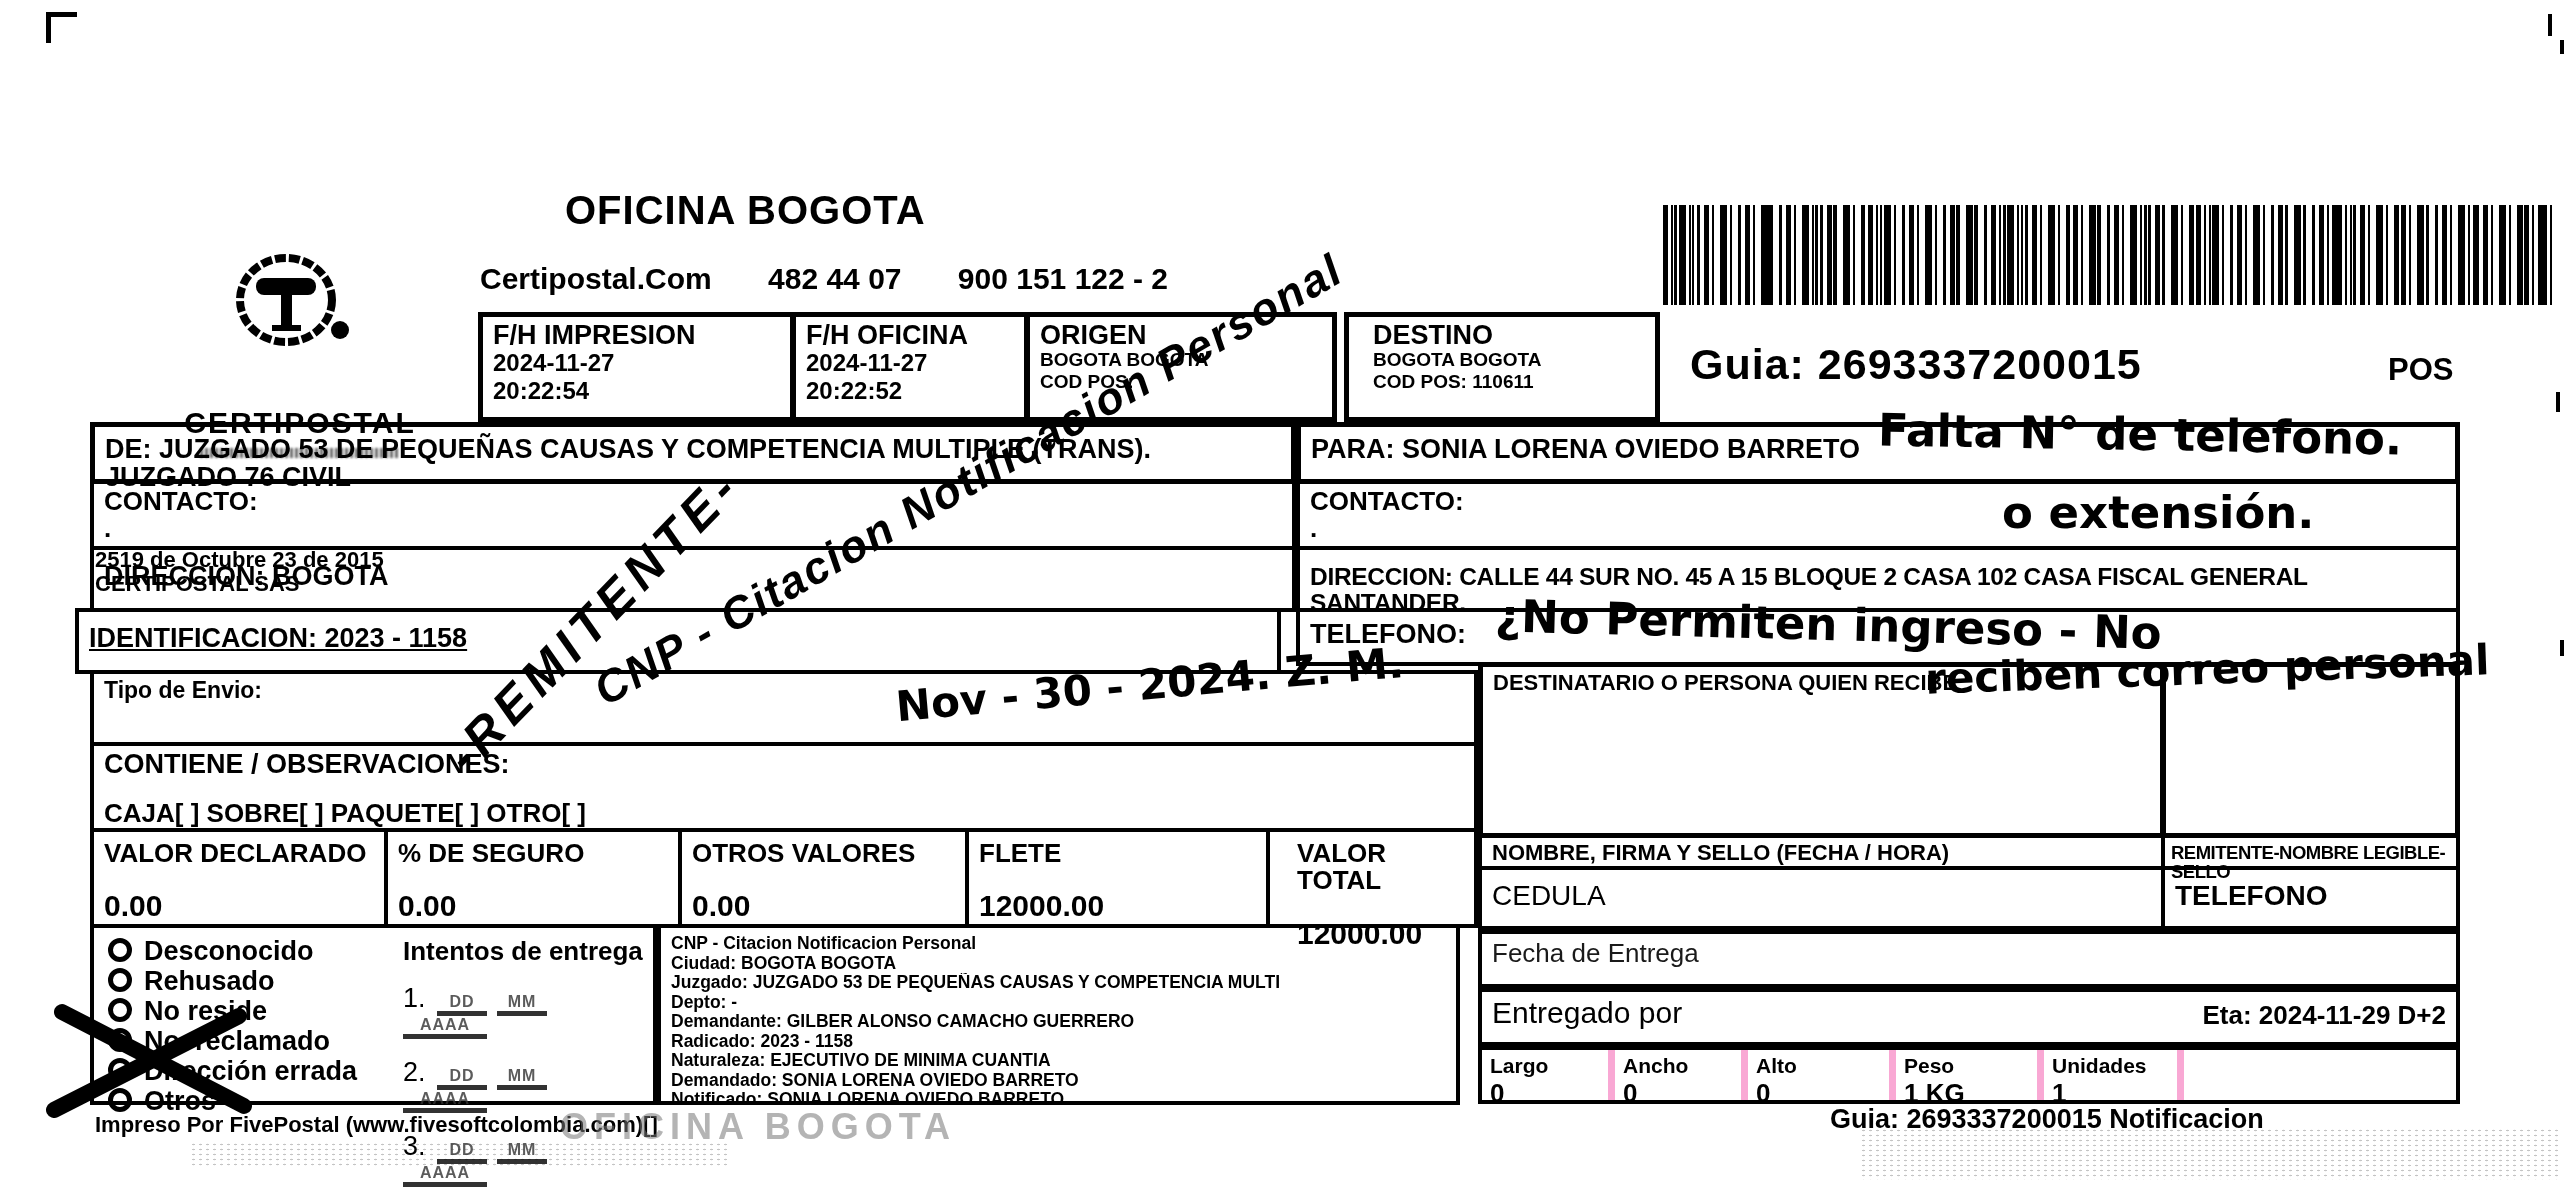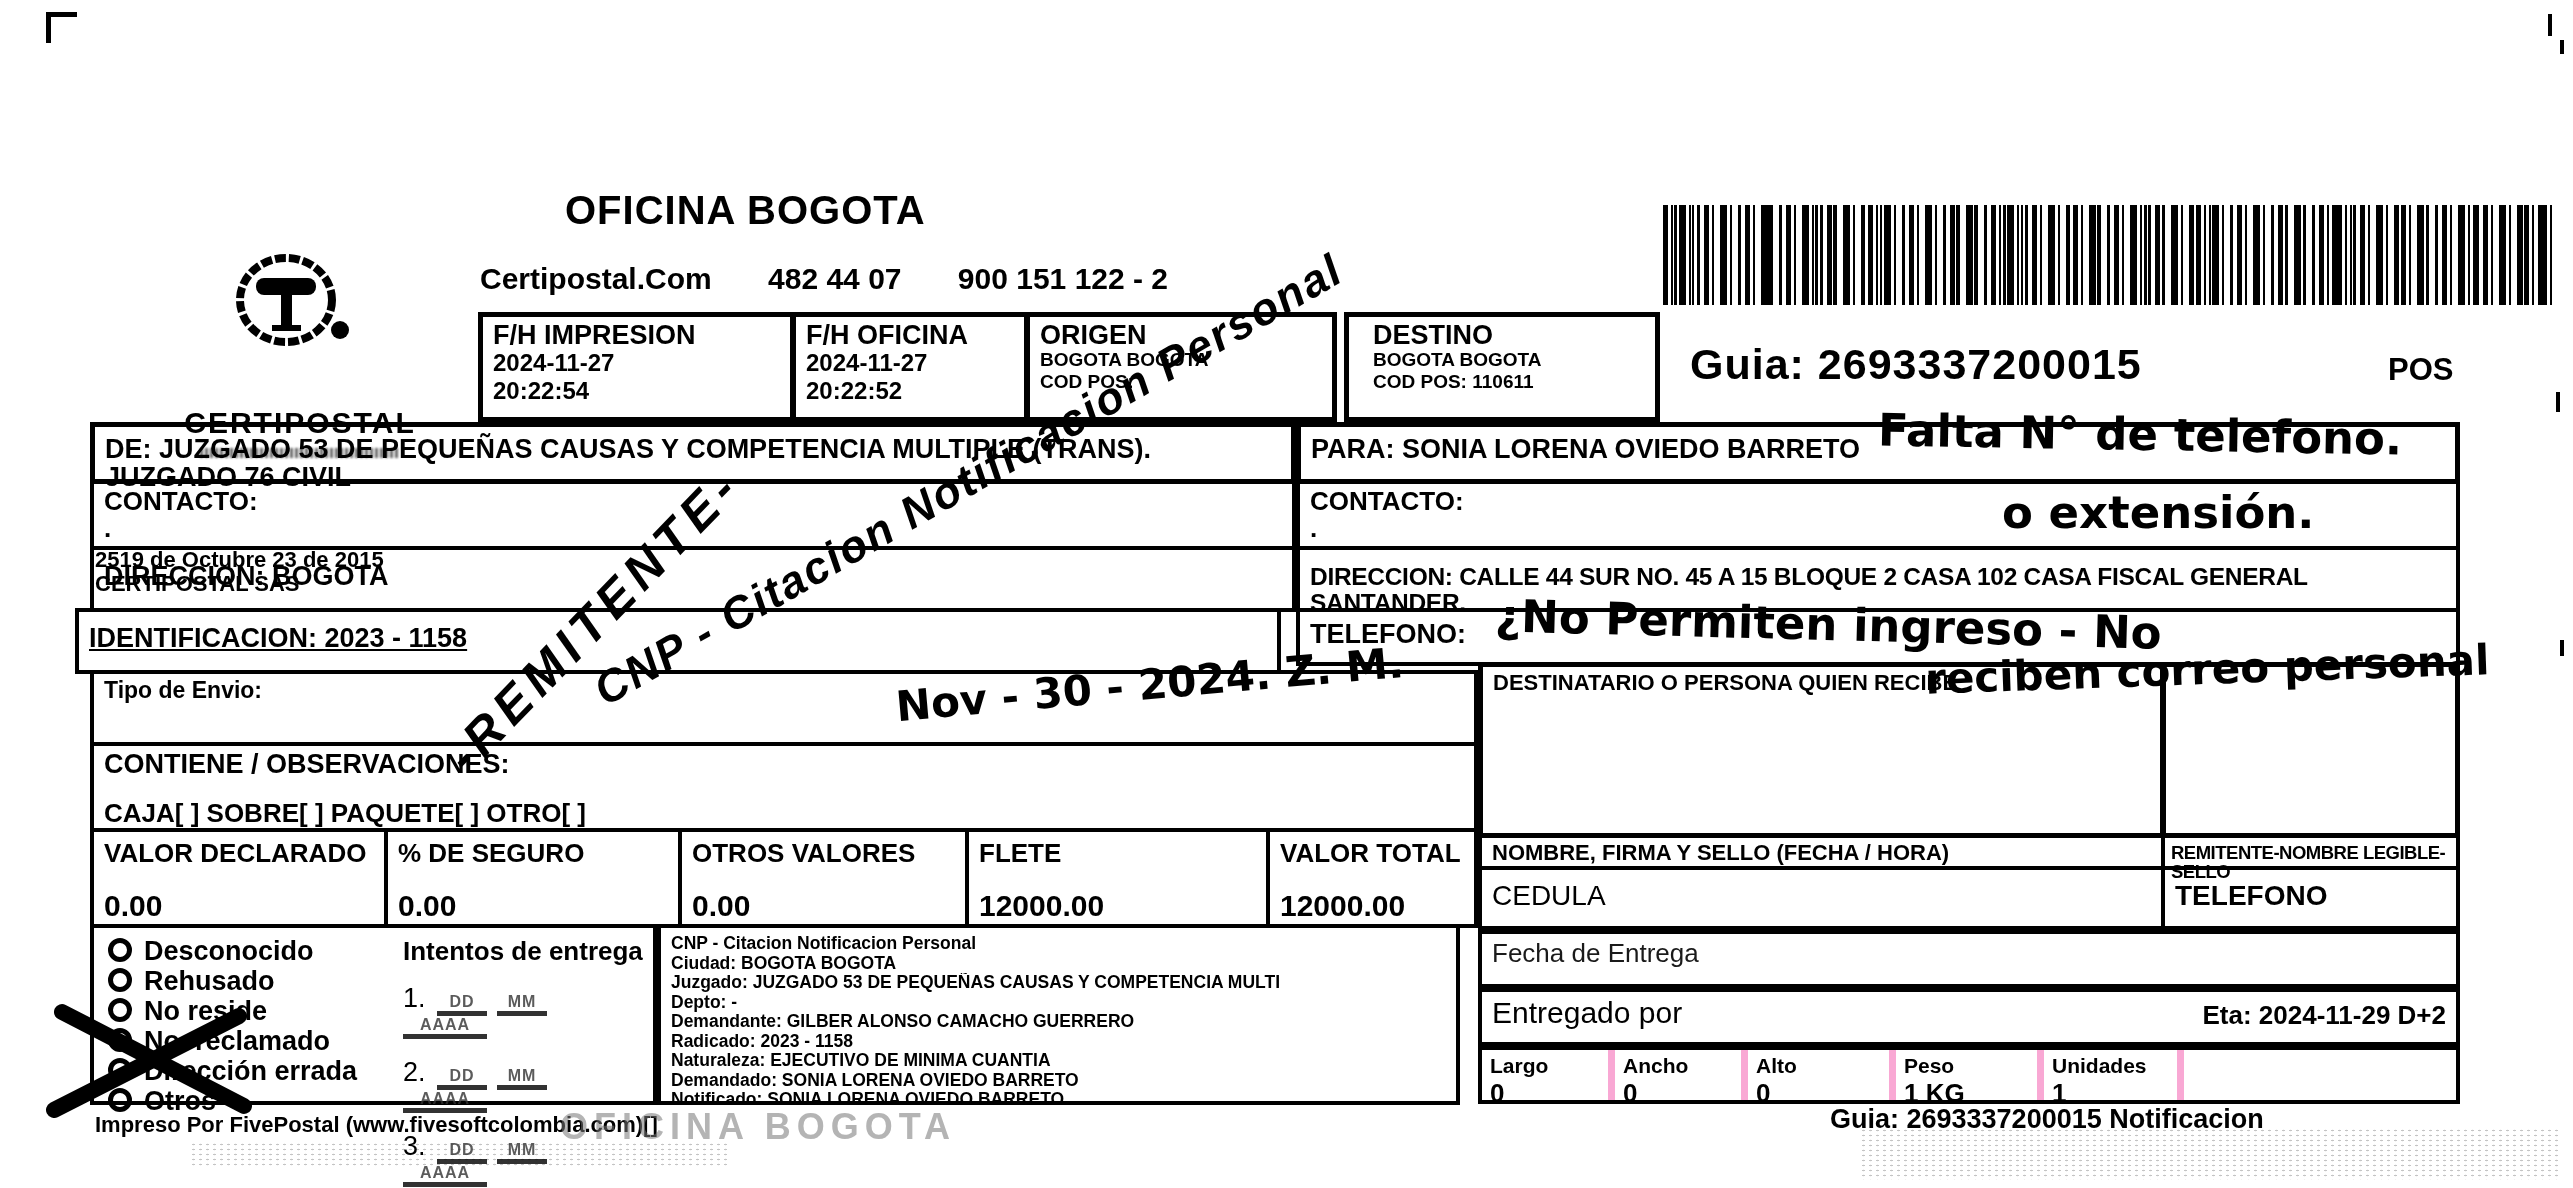--- a/index.html
+++ b/index.html
@@ -23,21 +23,21 @@
   .barcode{background:
      repeating-linear-gradient(90deg,#000 0 5px,transparent 5px 8px,#000 8px 10px,transparent 10px 16px,#000 16px 23px,transparent 23px 26px,#000 26px 28px,transparent 28px 34px,#000 34px 37px,transparent 37px 41px),
      repeating-linear-gradient(90deg,transparent 0 11px,#000 11px 14px,transparent 14px 29px,#000 29px 31px,transparent 31px 47px);}
   
   .ibox .lbl{font-size:27px;}
   .ibox .l2{font-weight:bold;font-size:24px;line-height:1.15;}
   .ibox.small .l2{font-size:19px;}
   
   .vrow{display:flex;padding:0;}
   .vcol{box-sizing:border-box;border-right:4px solid #000;padding:8px 10px;}
-  .vcol:last-child{border-right:none;}
+  .vcol:last-child{border-right:none;padding-left:27px;}
   .vcol .v{margin-top:22px;font-size:30px;font-weight:bold;}
   
   .opt{font-size:27px;font-weight:bold;line-height:30px;white-space:nowrap;}
   .radio{display:inline-block;width:14px;height:14px;border:5px solid #000;border-radius:50%;
          margin-right:12px;vertical-align:-2px;}
   .att-title{font-size:26px;font-weight:bold;}
   .att-num{font-size:27px;display:inline-block;width:34px;}
   .att-f{display:inline-block;border-bottom:5px solid #000;font-size:16px;font-weight:bold;color:#333;
          text-align:center;letter-spacing:1px;margin-right:10px;opacity:.8;}
   

